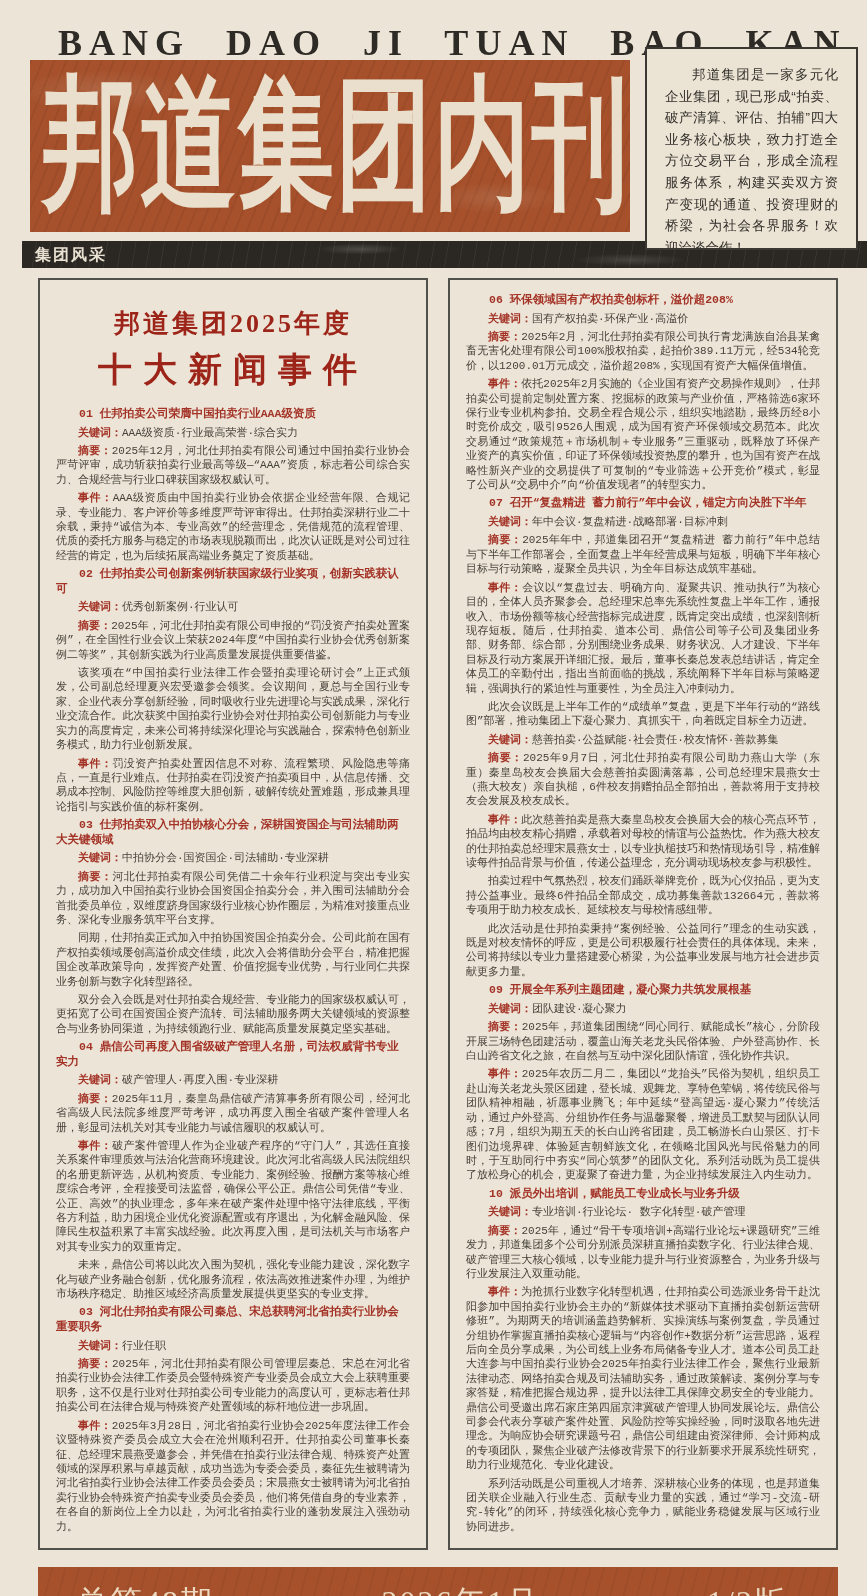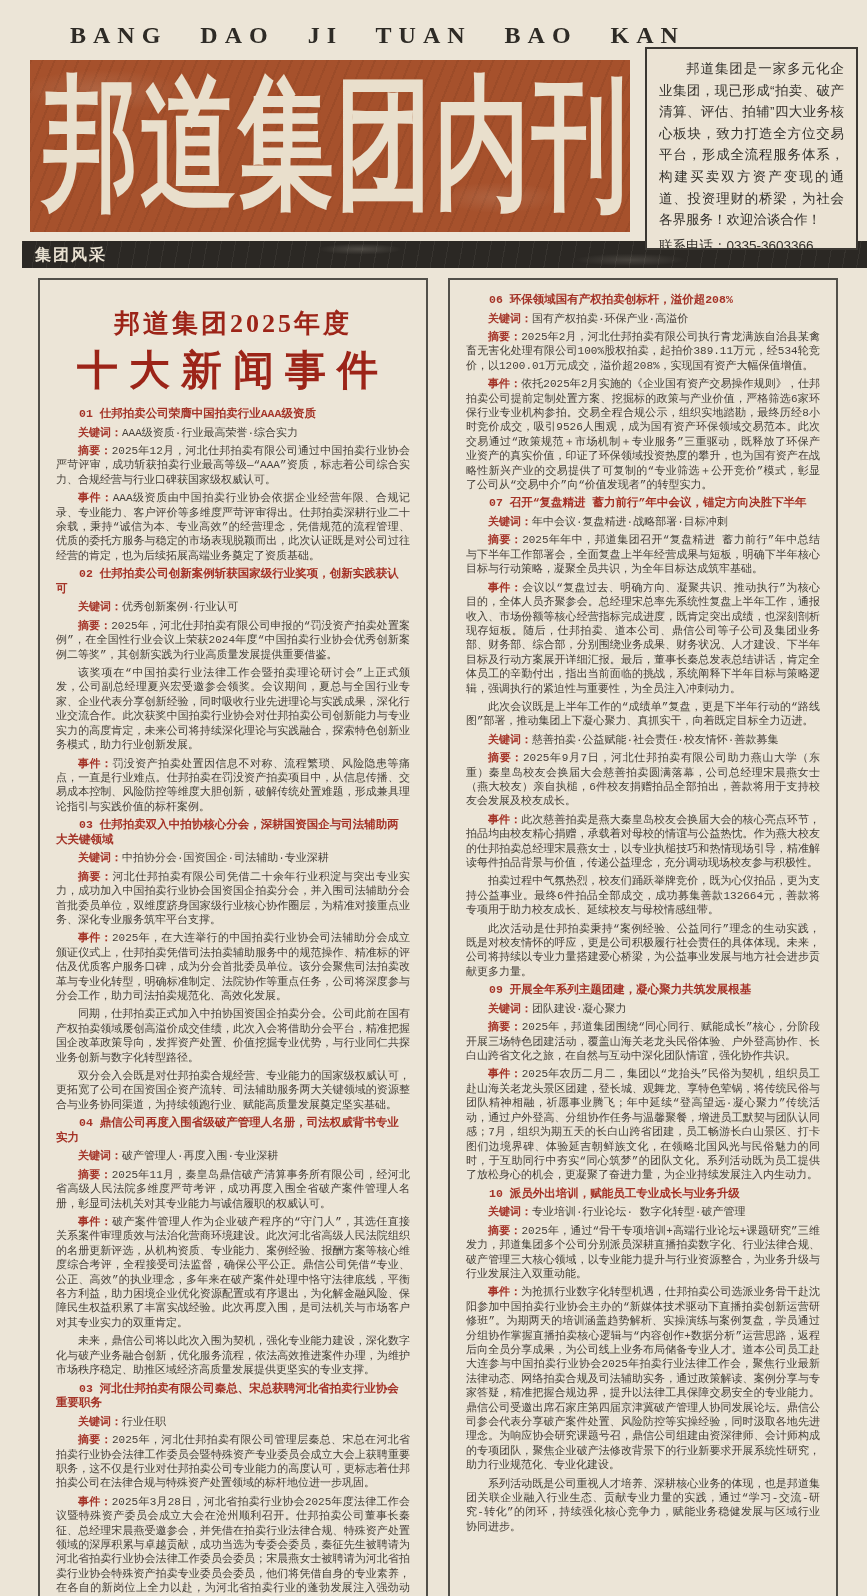--- a/index.html
+++ b/index.html
@@ -6,23 +6,23 @@
   body{
     width:867px;height:1596px;
     background:#ece5d7;
     font-family:"Liberation Sans","DejaVu Sans",sans-serif;
     overflow:hidden;
     position:relative;
   }
   
   .masthead{position:relative;height:241px;}
   .pinyin{
-    position:absolute;left:70px;top:22px;
+    position:absolute;left:58px;top:22px;
     font-family:"Liberation Serif","DejaVu Serif",serif;
-    font-weight:bold;font-size:24px;color:#2e2b26;
+    font-weight:bold;font-size:36px;color:#2e2b26;
     letter-spacing:7px;word-spacing:20px;white-space:nowrap;
   }
   .banner{
     position:absolute;left:30px;top:60px;width:600px;height:172px;
     background:#a6512c;
     background-image:
       radial-gradient(ellipse 120px 30px at 12% 18%, rgba(236,229,215,.14), transparent 70%),
       radial-gradient(ellipse 90px 22px at 78% 80%, rgba(236,229,215,.12), transparent 70%),
       repeating-linear-gradient(112deg, rgba(70,30,12,.10) 0 2px, transparent 2px 11px);
     display:flex;align-items:center;justify-content:flex-end;overflow:hidden;
@@ -34,21 +34,21 @@
     transform:scaleY(1.5);transform-origin:center;
     text-shadow:0 0 2px rgba(166,81,44,.6);
   }
   .info-box{
     position:absolute;left:645px;top:47px;width:213px;height:203px;
     box-sizing:border-box;border:2px solid #3b3833;background:#ebe3d4;
     padding:5px 8px 0 8px;
     font-size:13.5px;line-height:21.6px;color:#33302b;
     overflow:hidden;
   }
-  .info-box p{margin:4px;}
+  .info-box p{margin:10px;}
   .info-box .intro{text-indent:2em;text-align:justify;}
   
   .section-bar{
     margin-left:22px;height:27px;background:#2b2824;
     background-image:
       radial-gradient(ellipse 60px 8px at 40% 30%, rgba(236,229,215,.18), transparent 70%),
       radial-gradient(ellipse 80px 9px at 72% 70%, rgba(236,229,215,.14), transparent 70%),
       repeating-linear-gradient(100deg, rgba(236,229,215,.06) 0 1px, transparent 1px 14px);
     color:#e9e1d1;font-weight:bold;font-size:16px;line-height:27px;
     padding-left:13px;letter-spacing:2px;
@@ -59,21 +59,21 @@
     width:390px;min-height:1211px;box-sizing:border-box;
     border:2px solid #52504a;padding:9px 12px 10px 12px;
     background:transparent;
   }
   .feature-title{
     text-align:center;color:#9c2418;
     font-family:"Liberation Serif","DejaVu Serif",serif;
     font-weight:bold;margin:12px 0 14px 0;
   }
   .feature-title .l1{font-size:26px;letter-spacing:3px;line-height:46px;}
-  .feature-title .l2{font-size:41px;letter-spacing:11px;line-height:46px;}
+  .feature-title .l2{font-size:34px;letter-spacing:11px;line-height:46px;}
   
   .article{font-size:11px;line-height:14.4px;color:#46413a;text-align:justify;}
   .article p,.article h3{margin:4px;font-family:Liberation Mono, monospace;}
   .a-title{
     font-size:11.5px;font-weight:bold;color:#a43327;
     text-indent:2em;line-height:14.6px;text-align:left;
   }
   .a-kw{text-indent:2em;}
   .a-para{text-indent:2em;}
   .lbl{color:#a43327;font-weight:bold;}
@@ -119,21 +119,20 @@
         <h3 class="a-title">02 仕邦拍卖公司创新案例斩获国家级行业奖项，创新实践获认可</h3>
         <p class="a-kw"><span class="lbl">关键词：</span>优秀创新案例·行业认可</p>
         <p class="a-para"><span class="lbl">摘要：</span>2025年，河北仕邦拍卖有限公司申报的“罚没资产拍卖处置案例”，在全国性行业会议上荣获2024年度“中国拍卖行业协会优秀创新案例二等奖”，其创新实践为行业高质量发展提供重要借鉴。</p>
         <p class="a-para">该奖项在“中国拍卖行业法律工作会暨拍卖理论研讨会”上正式颁发，公司副总经理夏兴宏受邀参会领奖。会议期间，夏总与全国行业专家、企业代表分享创新经验，同时吸收行业先进理论与实践成果，深化行业交流合作。此次获奖中国拍卖行业协会对仕邦拍卖公司创新能力与专业实力的高度肯定，未来公司将持续深化理论与实践融合，探索特色创新业务模式，助力行业创新发展。</p>
         <p class="a-para"><span class="lbl">事件：</span>罚没资产拍卖处置因信息不对称、流程繁琐、风险隐患等痛点，一直是行业难点。仕邦拍卖在罚没资产拍卖项目中，从信息传播、交易成本控制、风险防控等维度大胆创新，破解传统处置难题，形成兼具理论指引与实践价值的标杆案例。</p>
       </article>
       <article class="article">
         <h3 class="a-title">03 仕邦拍卖双入中拍协核心分会，深耕国资国企与司法辅助两大关键领域</h3>
         <p class="a-kw"><span class="lbl">关键词：</span>中拍协分会·国资国企·司法辅助·专业深耕</p>
         <p class="a-para"><span class="lbl">摘要：</span>河北仕邦拍卖有限公司凭借二十余年行业积淀与突出专业实力，成功加入中国拍卖行业协会国资国企拍卖分会，并入围司法辅助分会首批委员单位，双维度跻身国家级行业核心协作圈层，为精准对接重点业务、深化专业服务筑牢平台支撑。</p>
-        <p class="a-para"><span class="lbl">事件：</span>2025年，在大连举行的中国拍卖行业协会司法辅助分会成立颁证仪式上，仕邦拍卖凭借司法拍卖辅助服务中的规范操作、精准标的评估及优质客户服务口碑，成为分会首批委员单位。该分会聚焦司法拍卖改革与专业化转型，明确标准制定、法院协作等重点任务，公司将深度参与分会工作，助力司法拍卖规范化、高效化发展。</p>
         <p class="a-para">同期，仕邦拍卖正式加入中拍协国资国企拍卖分会。公司此前在国有产权拍卖领域屡创高溢价成交佳绩，此次入会将借助分会平台，精准把握国企改革政策导向，发挥资产处置、价值挖掘专业优势，与行业同仁共探业务创新与数字化转型路径。</p>
         <p class="a-para">双分会入会既是对仕邦拍卖合规经营、专业能力的国家级权威认可，更拓宽了公司在国资国企资产流转、司法辅助服务两大关键领域的资源整合与业务协同渠道，为持续领跑行业、赋能高质量发展奠定坚实基础。</p>
       </article>
       <article class="article">
         <h3 class="a-title">04 鼎信公司再度入围省级破产管理人名册，司法权威背书专业实力</h3>
         <p class="a-kw"><span class="lbl">关键词：</span>破产管理人·再度入围·专业深耕</p>
         <p class="a-para"><span class="lbl">摘要：</span>2025年11月，秦皇岛鼎信破产清算事务所有限公司，经河北省高级人民法院多维度严苛考评，成功再度入围全省破产案件管理人名册，彰显司法机关对其专业能力与诚信履职的权威认可。</p>
         <p class="a-para"><span class="lbl">事件：</span>破产案件管理人作为企业破产程序的“守门人”，其选任直接关系案件审理质效与法治化营商环境建设。此次河北省高级人民法院组织的名册更新评选，从机构资质、专业能力、案例经验、报酬方案等核心维度综合考评，全程接受司法监督，确保公平公正。鼎信公司凭借“专业、公正、高效”的执业理念，多年来在破产案件处理中恪守法律底线，平衡各方利益，助力困境企业优化资源配置或有序退出，为化解金融风险、保障民生权益积累了丰富实战经验。此次再度入围，是司法机关与市场客户对其专业实力的双重肯定。</p>
         <p class="a-para">未来，鼎信公司将以此次入围为契机，强化专业能力建设，深化数字化与破产业务融合创新，优化服务流程，依法高效推进案件办理，为维护市场秩序稳定、助推区域经济高质量发展提供更坚实的专业支撑。</p>
       </article>

